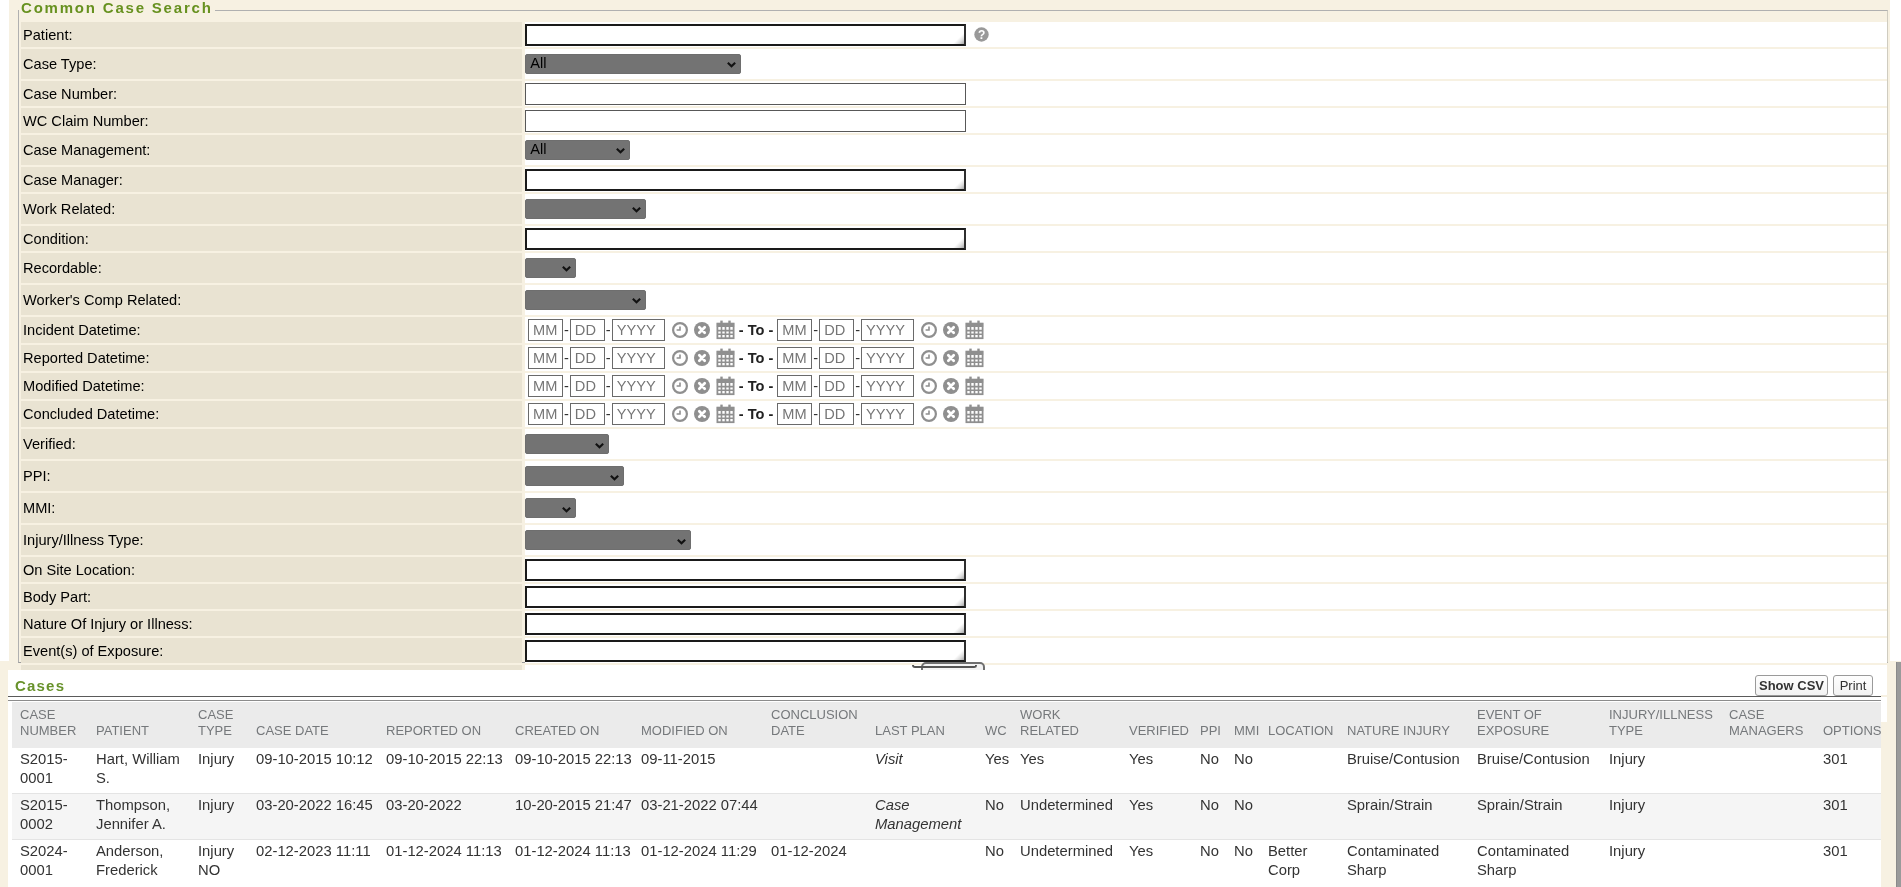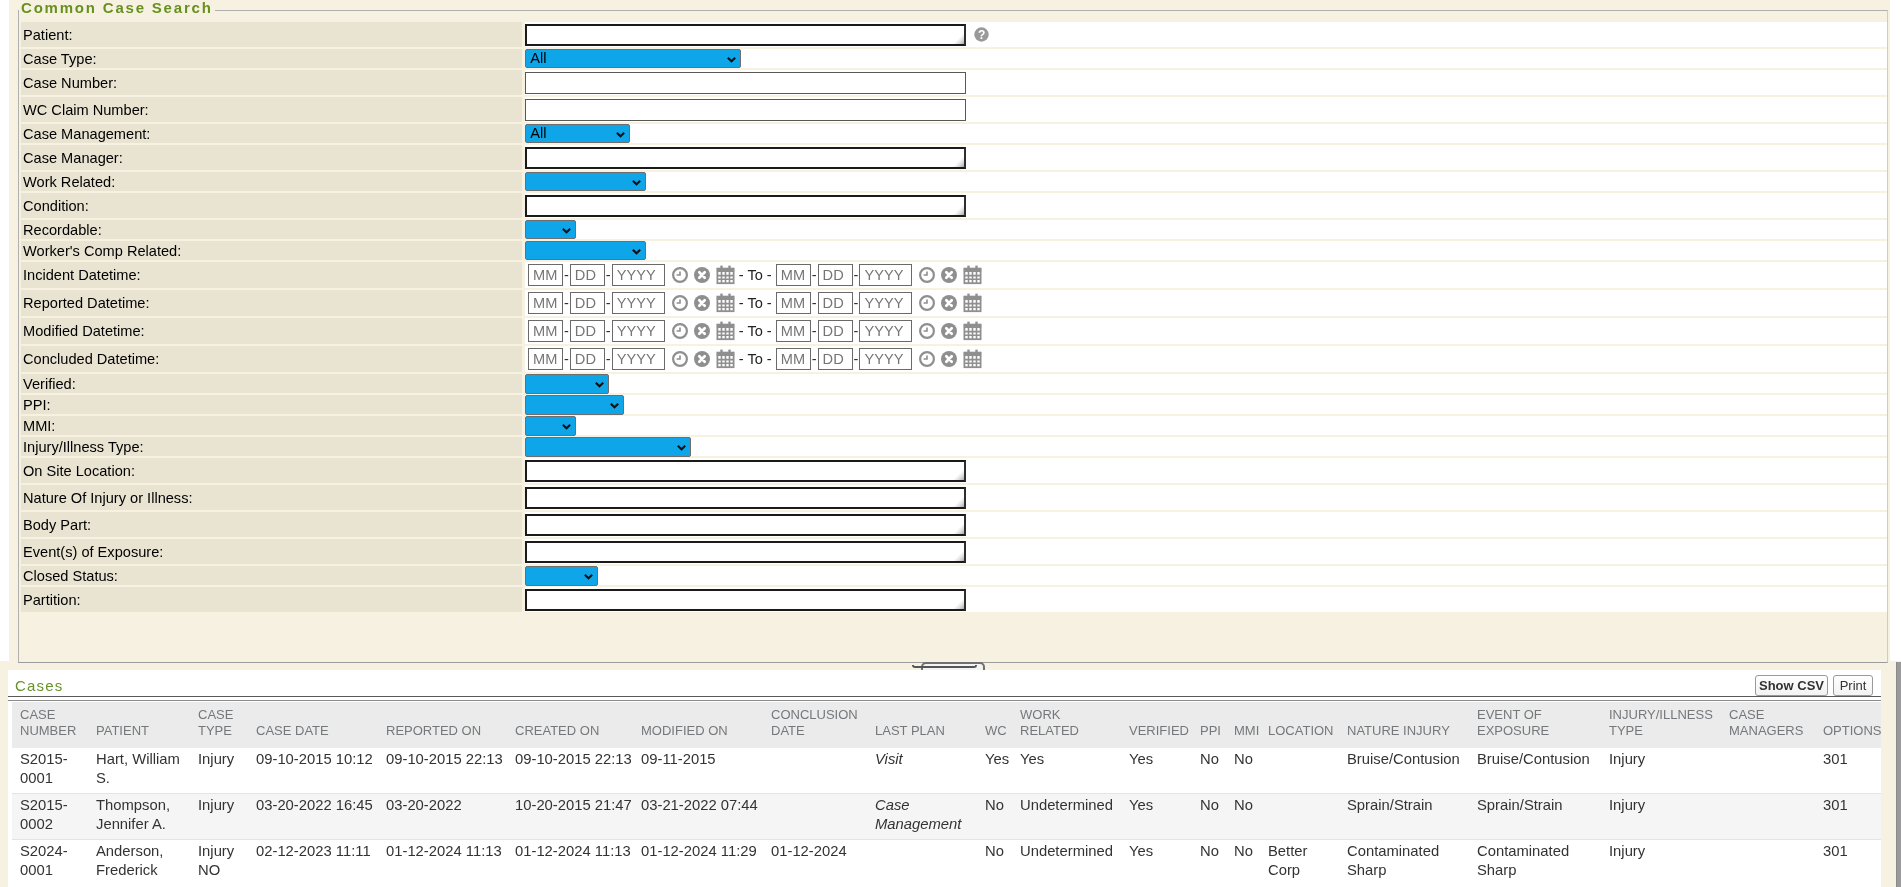--- a/index.html
+++ b/index.html
@@ -9,46 +9,46 @@
 #creamtop { position:absolute; left:9px; top:0; width:1881px; height:670px; background:#f7f1e2; z-index:1; }
 #bottombg { position:absolute; left:0; top:661px; width:1901px; height:226px; background:#f7f1e2; z-index:2; }
 
 fieldset.search { position:absolute; left:18px; top:0; width:1868px; height:661px; border:1px solid #b0b0b0; border-bottom-color:#9b9b9b; border-right-color:#cfccc0; margin:0; padding:0; background:transparent; }
 fieldset.search legend { margin-left:0; padding:0 2px; font-size:15px; font-weight:bold; letter-spacing:1.8px; color:#67911f; line-height:20px; }
 .rows { margin:2px 0 0 2px; }
 .row { display:flex; margin-bottom:2px; }
 .row .lab { width:500.8px; background:#e9e3d2; display:flex; align-items:center; padding-left:2px; box-sizing:border-box; color:#000; margin-right:3.4px; }
 .row .val { flex:1; background:#fff; display:flex; align-items:center; }
 .rin { height:25px; }
-.rsel { height:19px; }
+.rsel { height:30px; }
 .rdt { height:26.1px; }
 
 input.t1 { width:435px; height:20px; border:1px solid #585858; margin-left:0; font:14.6px "Liberation Sans"; padding:0 2px; }
 input.t2 { width:433px; height:18px; border:2px solid #1a1a1a; border-right-color:#2e2e2e; margin-left:0; font:14.6px "Liberation Sans"; padding:0 2px;
   background:linear-gradient(315deg, #a8a8a8 0px, #dcdcdc 4px, #fff 8px); }
 
-.sel { position:relative; height:17.8px; border:1px solid #6e6e6e; border-radius:2px; background:#0ea5e9; margin-left:0; font-size:14.6px; color:#000; padding-left:4px; line-height:17.8px; }
+.sel { position:relative; height:17.8px; border:1px solid #6e6e6e; border-radius:2px; background:#737373; margin-left:0; font-size:14.6px; color:#000; padding-left:4px; line-height:17.8px; }
 .sel svg { position:absolute; right:3.5px; top:4.2px; }
 
 .dt { display:flex; align-items:center; margin-left:2.8px; color:#222; }
 .dt input { height:20px; border:1px solid #6a6a6a; font:14.6px "Liberation Sans"; padding:0 0 0 4px; color:#757575; }
 .dmm { width:29px; }
 .dyy { width:47px; }
 .dsh { margin:0 1px; color:#333; }
 .dt svg { display:block; }
 .ic { margin-left:6px; }
-.to { margin:0 4px; color:#222; }
+.to { margin:0 4px; color:#222;font-weight:bold; }
 
 .qicon { margin-left:8px; }
 
 #btnA { position:absolute; left:921px; top:661.8px; width:60px; height:12px; border:2px solid #6f6f6f; border-radius:5px; background:#f3f3f3; z-index:3; }
 #btnB { position:absolute; left:911.5px; top:664.8px; width:61.5px; height:1.5px; border:2px solid #555; border-top:none; border-radius:0 0 4px 4px; background:transparent; z-index:4; }
 
 #cases { position:absolute; left:8px; top:669.5px; width:1873px; height:217.5px; background:#fff; z-index:4; overflow:hidden; }
-#cases .clegend { position:absolute; left:7px; top:7px; font-size:15px; font-weight:normal; letter-spacing:1.2px; color:#68922b; }
+#cases .clegend { position:absolute; left:7px; top:7px; font-size:15px; font-weight:bold; letter-spacing:1.2px; color:#68922b; }
 .cbtn { position:absolute; top:5px; height:19px; border:1px solid #9a9a9a; border-radius:3px; background:linear-gradient(#fefefe,#f3f3f3); font-size:13px; color:#333; text-align:center; line-height:19px; z-index:2; }
 #bcsv { left:1747px; width:71px;font-weight:bold; }
 #bprint { left:1825px; width:38px; }
 #dline { position:absolute; left:0; top:26.8px; width:1873px; height:2.3px; background:#fff; border-top:1.7px solid #5a5a5a; border-bottom:1.7px solid #8c8c8c; }
 #ctable { position:absolute; left:4px; top:32.5px; width:1873px; border-collapse:collapse; table-layout:fixed; }
 #ctable th { background:#ebebeb; color:#75787b; font-size:13px; font-weight:normal; vertical-align:bottom; text-align:left; padding:0 2px 9px 8px; line-height:16px; height:45.5px; box-sizing:border-box; }
 #ctable td { font-size:14.8px; color:#333; padding:2px 2px 5px 8px; line-height:19px; vertical-align:top; }
 #ctable tr.alt td { background:#f5f5f5; }
 #ctable tbody tr td { border-top:1px solid #e4e4e4; }
 #ctable tbody tr.first td { border-top:none; }
@@ -397,28 +397,28 @@
       </div>
 
 <div class="row rin">
         <div class="lab">On Site Location:</div>
         <div class="val">
           <input class="t2" type="text" style="">
         </div>
       </div>
 
 <div class="row rin">
+        <div class="lab">Body Part:</div>
+        <div class="val">
+          <input class="t2" type="text" style="">
+        </div>
+      </div>
+
+<div class="row rin">
         <div class="lab">Nature Of Injury or Illness:</div>
-        <div class="val">
-          <input class="t2" type="text" style="">
-        </div>
-      </div>
-
-<div class="row rin">
-        <div class="lab">Body Part:</div>
         <div class="val">
           <input class="t2" type="text" style="">
         </div>
       </div>
 
 <div class="row rin">
         <div class="lab">Event(s) of Exposure:</div>
         <div class="val">
           <input class="t2" type="text" style="">
         </div>

